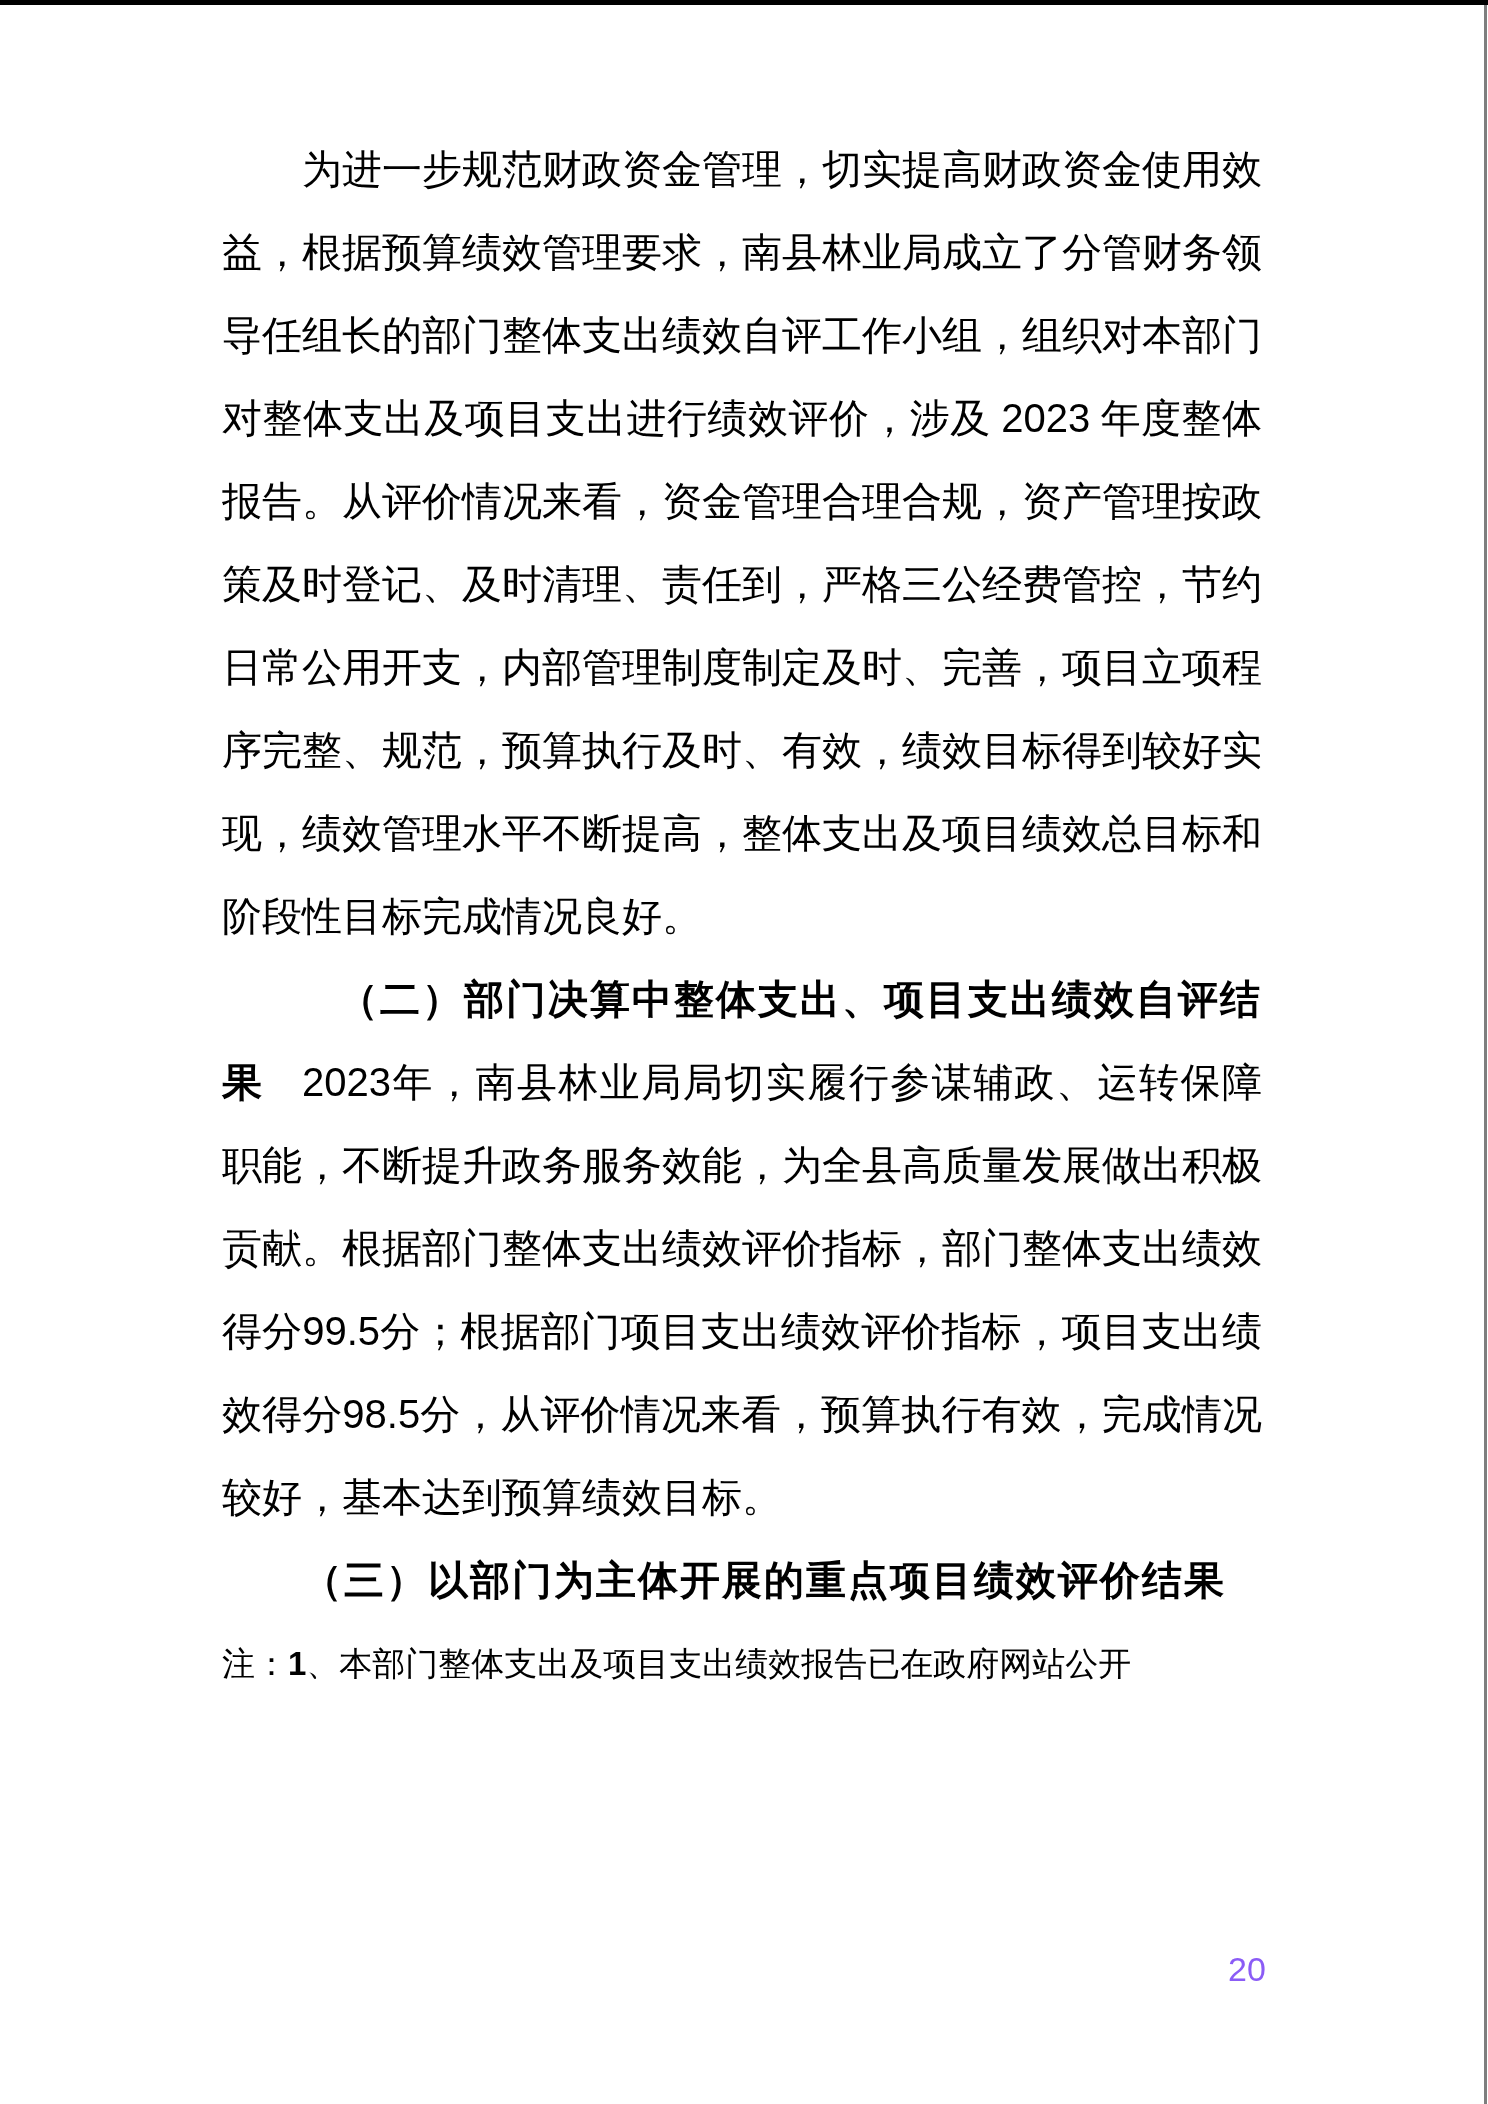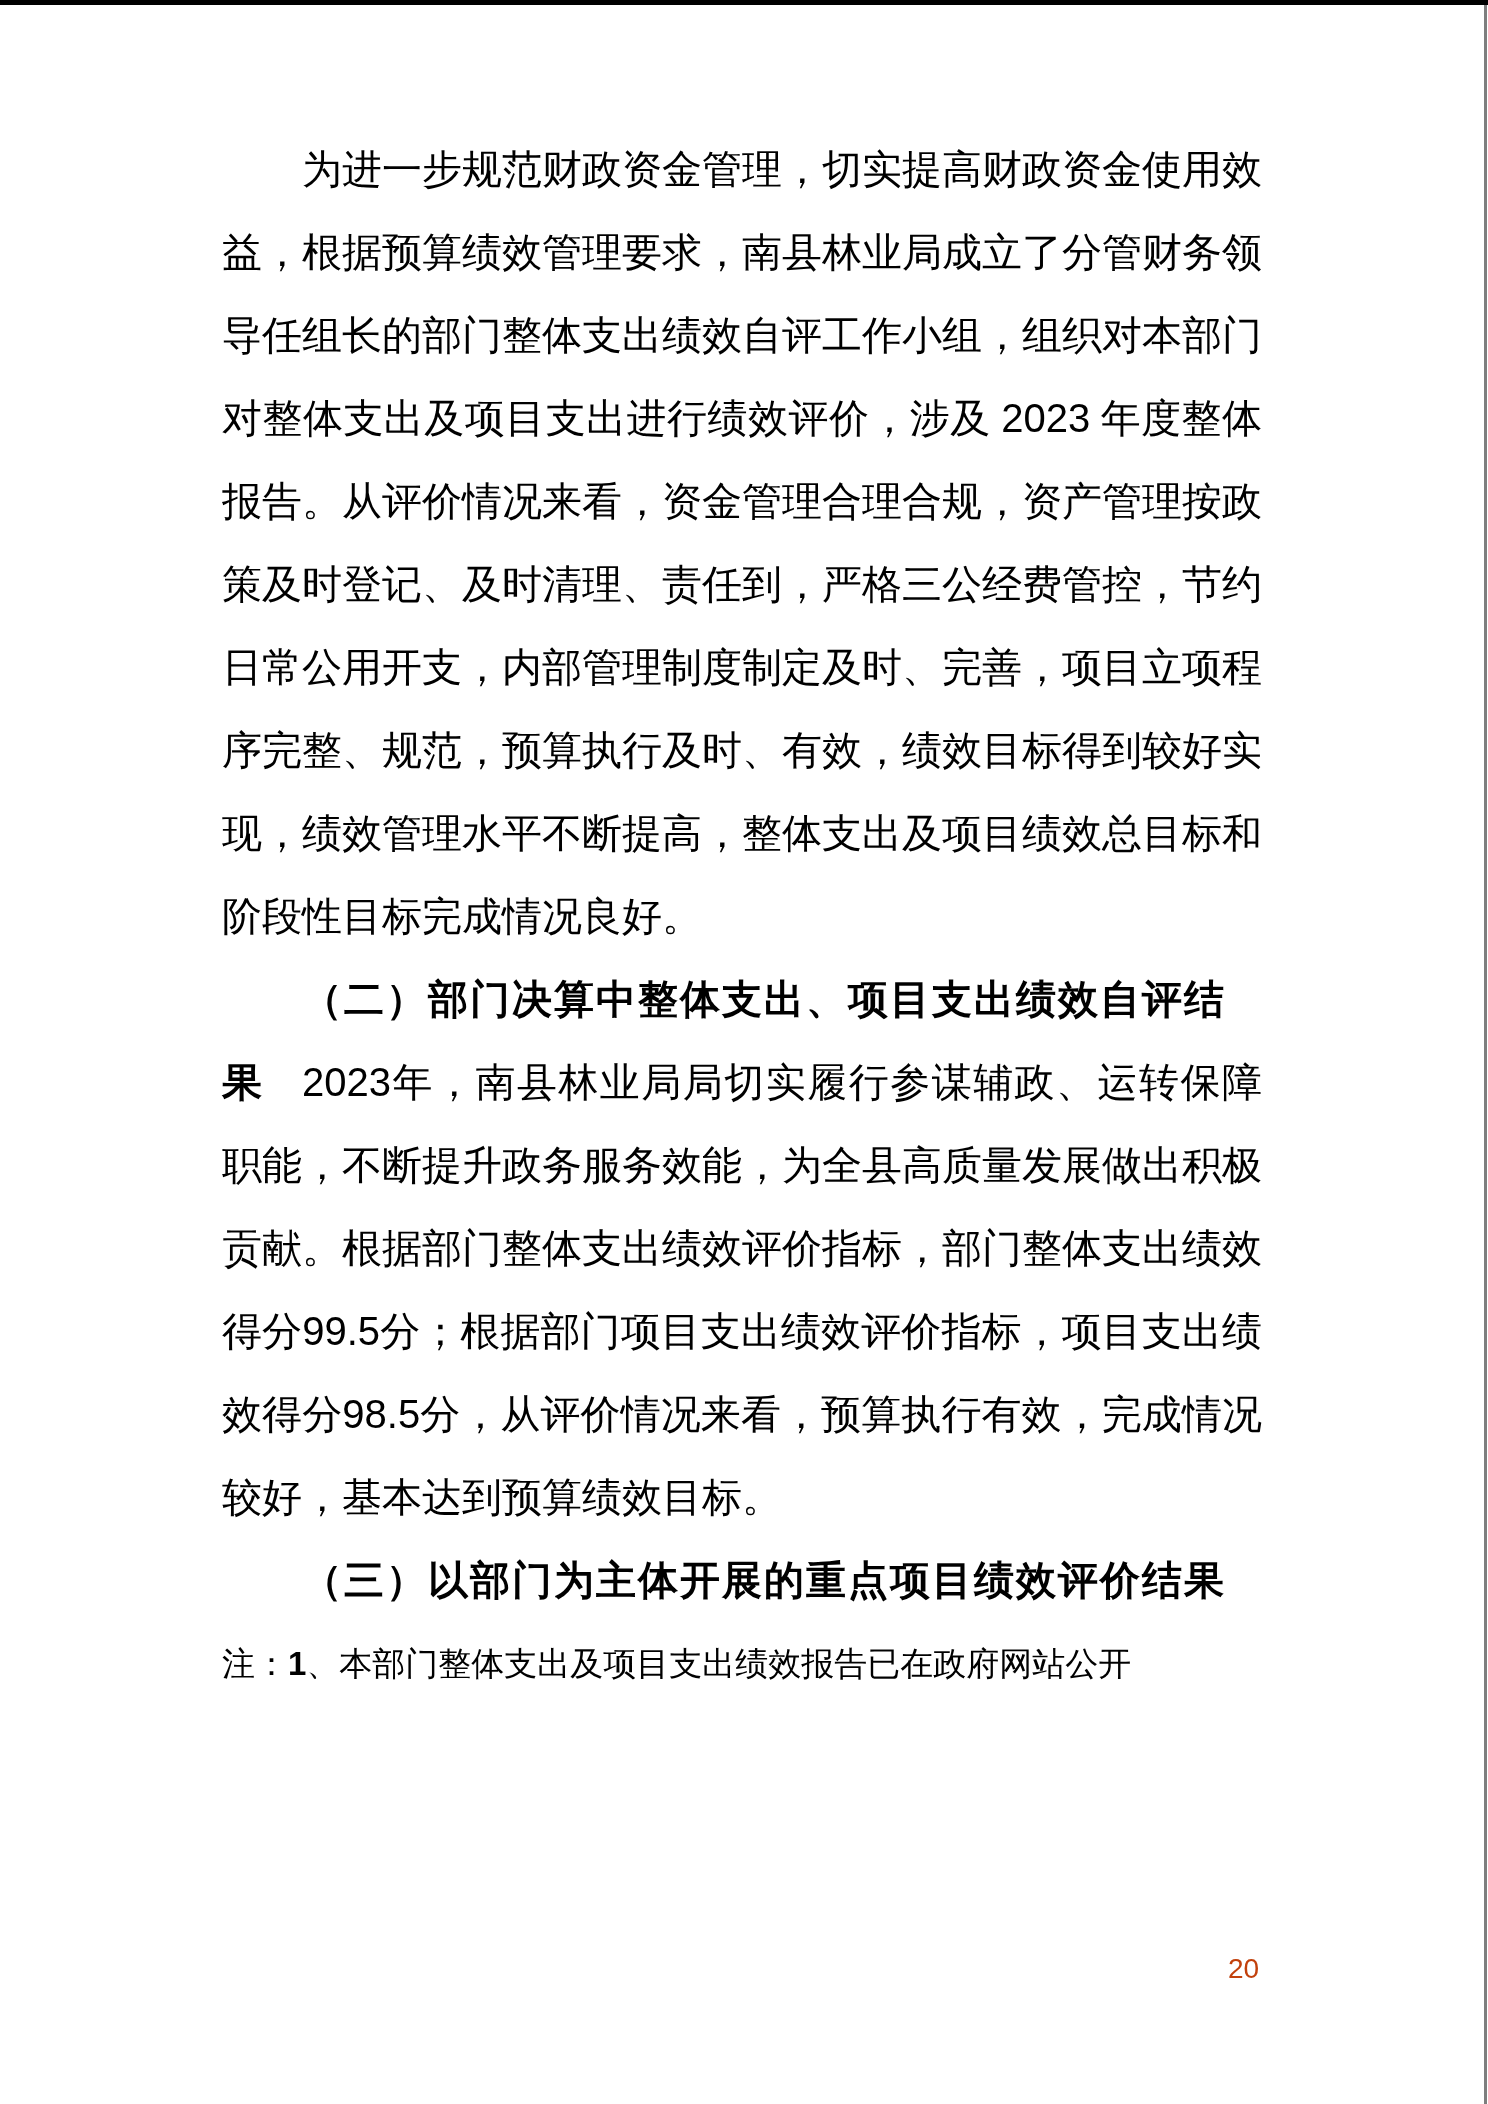--- a/index.html
+++ b/index.html
@@ -44,43 +44,43 @@
   .line.no-just {
     text-align: center;
     text-align-last: left;
   }
   .line.indent {
     text-indent: 2em;
   }
   .line.heading {
     font-weight: 700;
     text-indent: 2em;
-    text-align: left;
+    text-align: right;
     text-align-last: left;
     letter-spacing: 2px;
   }
   .line.note {
     font-size: 33px;
     text-align: left;
     text-align-last: left;
   }
   .num {
     font-family: Liberation Sans, sans-serif;
   }
   .note .num {
     font-weight: 700;
   }
   .page-number {
     position: absolute;
     left: 1228px;
     top: 1946px;
     font-family: "Liberation Sans", "DejaVu Sans", sans-serif;
-    font-size: 28px;
+    font-size: 34px;
     line-height: 46px;
-    color: #c2410c;
+    color: #8b5cf6;
   }
 </style>
 </head>
 <body>
 
 <div class="top-border"></div>
 <div class="right-border"></div>
 
 <main class="content">
 

